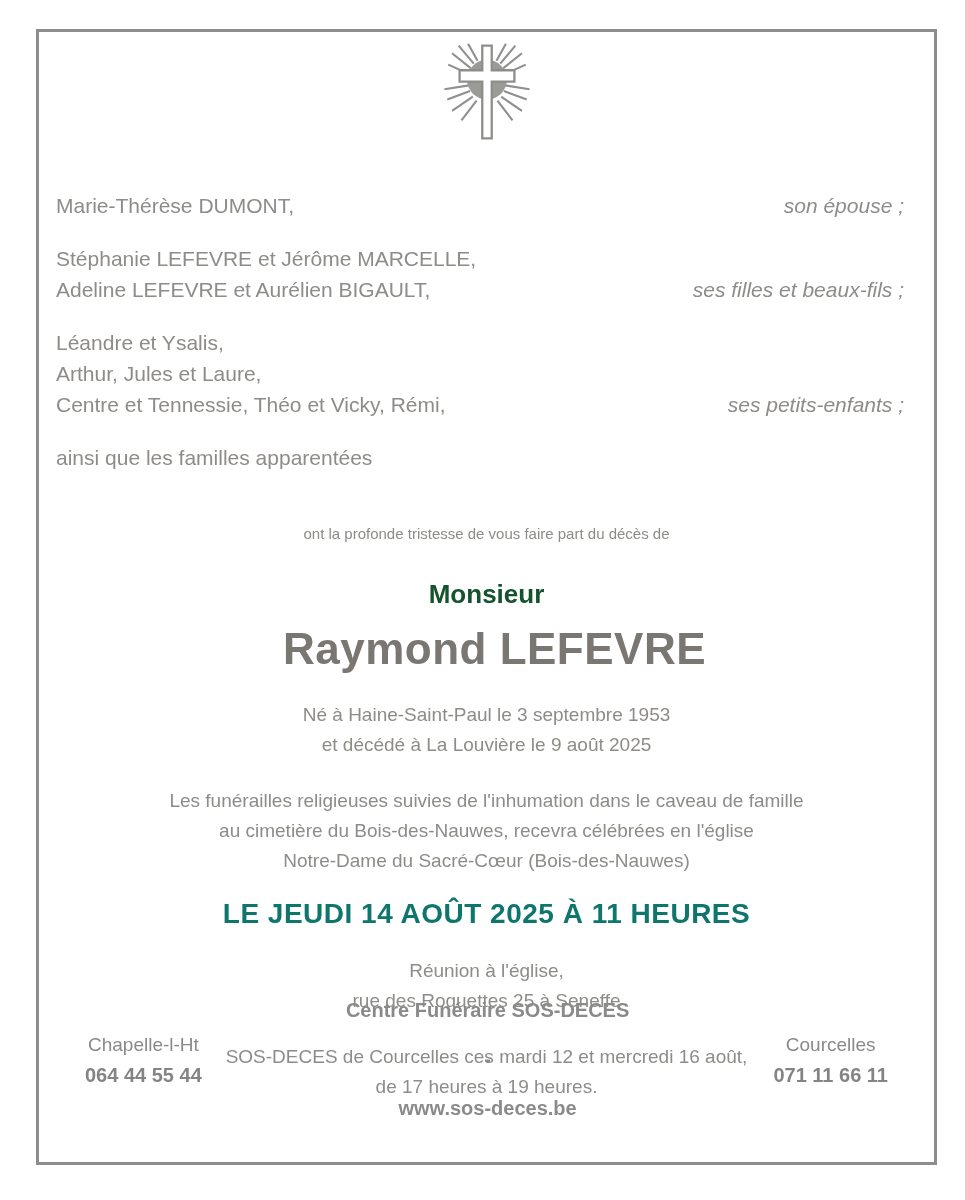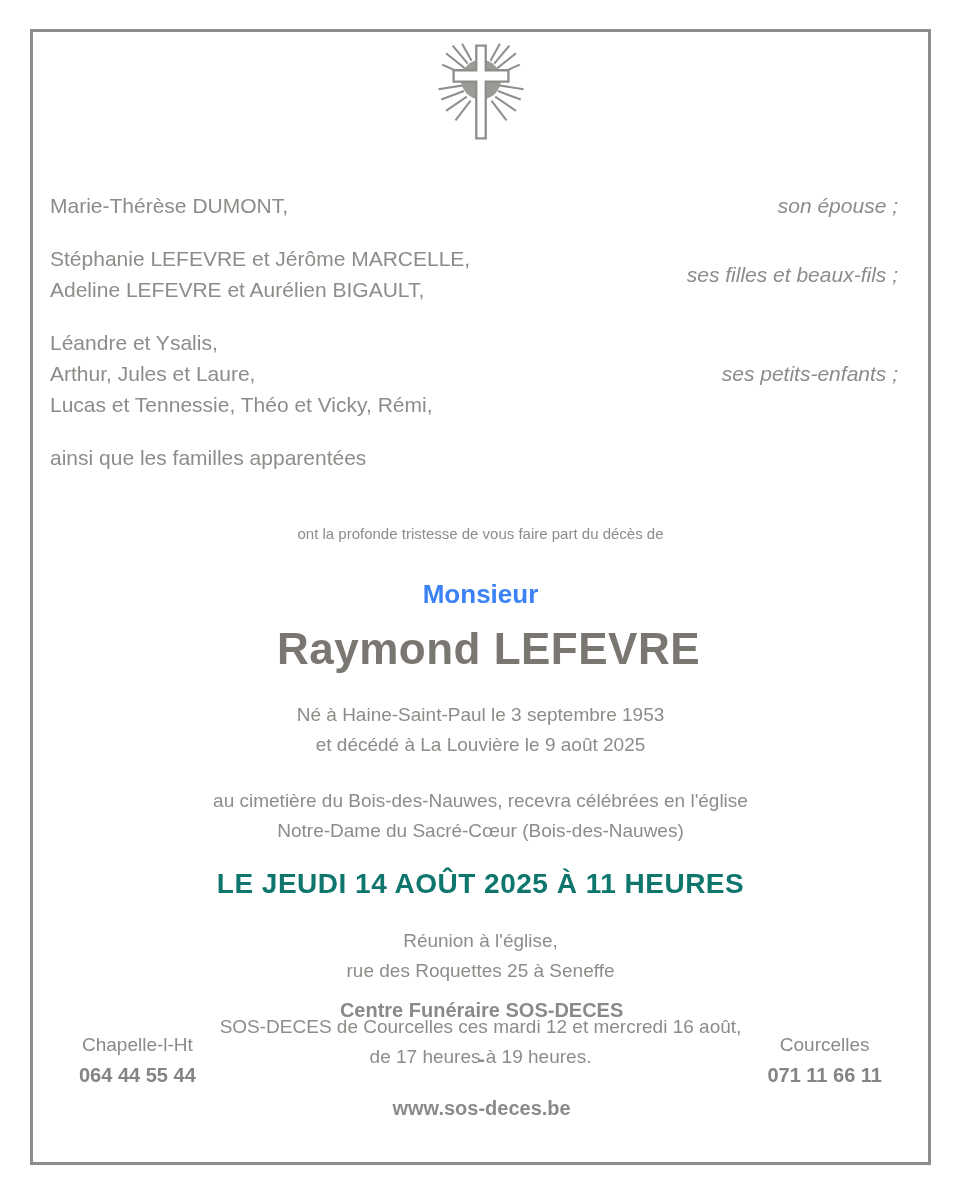--- a/index.html
+++ b/index.html
@@ -11,62 +11,62 @@
     position: relative;
     width: 965px;
     height: 1200px;
     background: #ffffff;
     font-family: "Liberation Sans", "DejaVu Sans", sans-serif;
     color: #8e8c88;
     overflow: hidden;
   }
   .frame {
     position: absolute;
-    left: 30px;
+    left: 36px;
     top: 29px;
     width: 901px;
     height: 1136px;
     border: 3px solid #8d8d8d;
     box-sizing: border-box;
     background: #ffffff;
   }
   .cross-wrap {
     margin-top: 8px;
     text-align: center;
     height: 104px;
   }
   .family {
     margin: 46px 30px 0 17px;
   }
   .family-row {
     display: flex;
     justify-content: space-between;
     align-items: flex-end;
   }
-  .family-row + .family-row { margin-top: 22px; align-items: center; }
+  .family-row + .family-row { margin-top: 22px; }
   .names { font-size: 21px; line-height: 31px; font-weight: 300; }
   .relation {
     font-size: 21px;
     line-height: 31px;
     font-style: italic;
     font-weight: 300;
     white-space: nowrap;
   }
   .centered { text-align: center; }
   .intro {
     margin-top: 46px;
     font-size: 15px;
     line-height: 30px;
     font-weight: 300;
   }
   .civility {
     margin-top: 30px;
     font-size: 26px;
     font-weight: bold;
-    color: #3b82f6;
+    color: #14532d;
   }
   .deceased {
     margin-top: 14px;
     font-size: 44px;
     font-weight: bold;
     color: #7a7772;
     letter-spacing: 0.5px;
     padding-left: 16px;
   }
   .dates, .para {
@@ -152,41 +152,42 @@
           <div>Stéphanie LEFEVRE et Jérôme MARCELLE,</div>
           <div>Adeline LEFEVRE et Aurélien BIGAULT,</div>
         </div>
         <div class="relation">ses filles et beaux-fils ;</div>
       </div>
 
       <div class="family-row">
         <div class="names">
           <div>Léandre et Ysalis,</div>
           <div>Arthur, Jules et Laure,</div>
-          <div>Lucas et Tennessie, Théo et Vicky, Rémi,</div>
+          <div>Centre et Tennessie, Théo et Vicky, Rémi,</div>
         </div>
         <div class="relation">ses petits-enfants ;</div>
       </div>
 
       <div class="family-row">
         <div class="names">
           <div>ainsi que les familles apparentées</div>
         </div>
       </div>
     </div>
 
     <div class="centered">
       <div class="intro">ont la profonde tristesse de vous faire part du décès de</div>
       <div class="civility">Monsieur</div>
       <div class="deceased">Raymond LEFEVRE</div>
       <div class="dates">
         <div>Né à Haine-Saint-Paul le 3 septembre 1953</div>
         <div>et décédé à La Louvière le 9 août 2025</div>
       </div>
       <div class="para">
+        <div>Les funérailles religieuses suivies de l'inhumation dans le caveau de famille</div>
         <div>au cimetière du Bois-des-Nauwes, recevra célébrées en l'église</div>
         <div>Notre-Dame du Sacré-Cœur (Bois-des-Nauwes)</div>
       </div>
       <div class="datetime">LE JEUDI 14 AOÛT 2025 À 11 HEURES</div>
       <div class="para">
         <div>Réunion à l'église,</div>
         <div>rue des Roquettes 25 à Seneffe</div>
       </div>
       <div class="para">
         <div>SOS-DECES de Courcelles ces mardi 12 et mercredi 16 août,</div>

